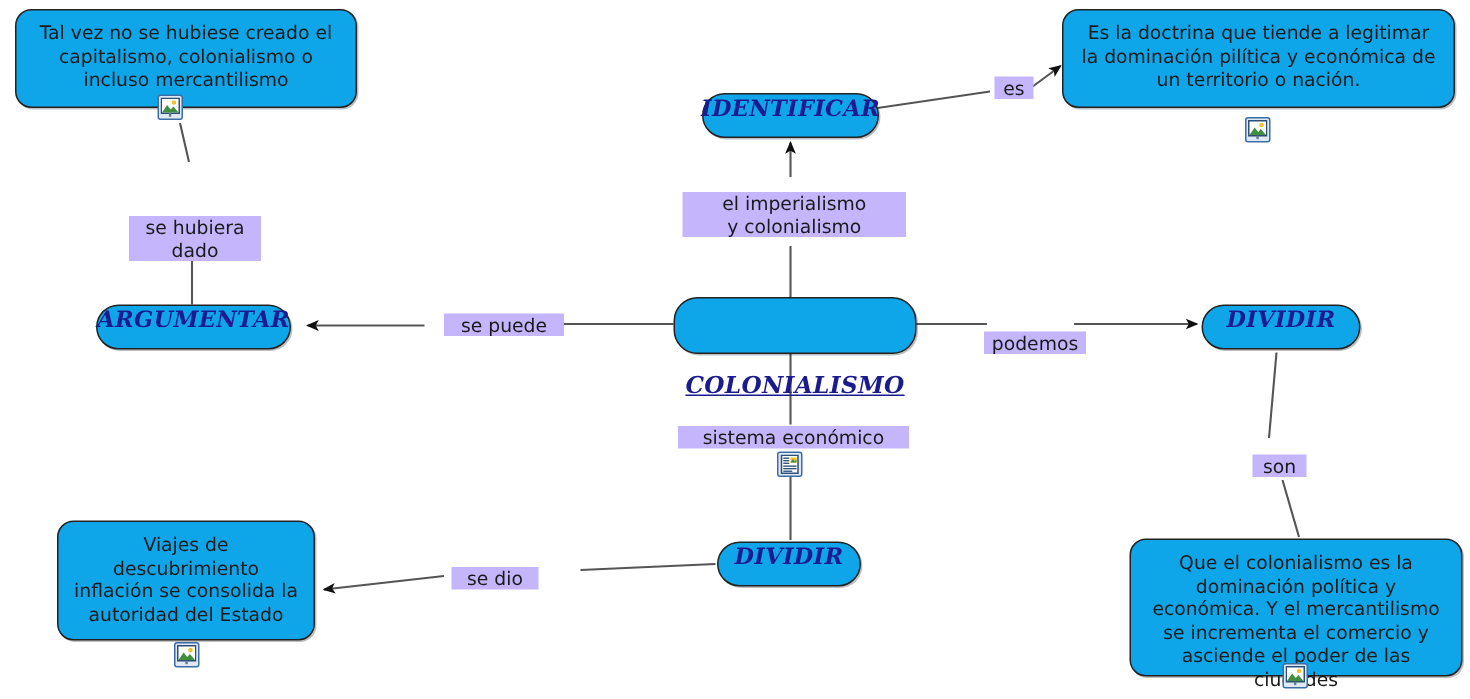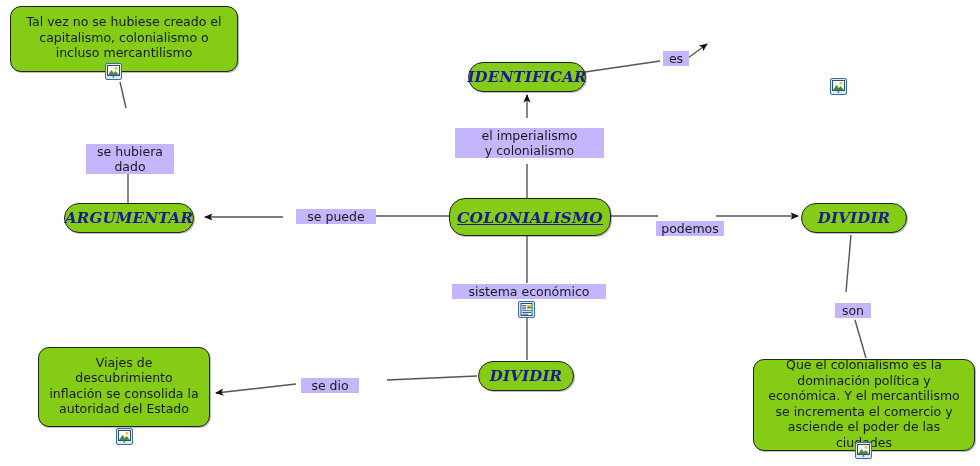--- a/index.html
+++ b/index.html
@@ -23,24 +23,23 @@
     top: 0;
     width: 980px;
     height: 466px;
     pointer-events: none;
   }
 
   
   .node {
     position: absolute;
     box-sizing: border-box;
-    background: #84cc16;
+    background: #0ea5e9;
     border: 1px solid #222222;
     display: flex;
-    align-items: center;
     justify-content: center;
     text-align: center;
   }
   
   .stmt {
     border-radius: 11px;
     color: #1a1a1a;
     font-size: 12.5px;
     line-height: 15.5px;
     padding: 7px 9px 10px 9px;
@@ -56,20 +55,21 @@
     font-weight: bold;
     font-style: italic;
     color: #1b1b8f;
     font-size: 15px;
     letter-spacing: 0.2px;
     white-space: nowrap;
   }
   .concept-label.root {
     text-decoration: underline;
     font-size: 15.5px;
+    margin-top: 48px;
   }
 
   
   .edge-label {
     position: absolute;
     color: #1a1a1a;
     font-size: 12.5px;
     line-height: 15px;
     text-align: center;
     white-space: pre-line;
@@ -136,20 +136,25 @@
   </div>
   <div class="res-icon" style="left:105px; top:63px;">
     <svg width="13" height="13" viewBox="0 0 13 13">
       <rect x="0.5" y="0.5" width="12" height="10" fill="#ffffff" stroke="#2c4f78" stroke-width="1"></rect>
       <circle cx="9" cy="3.3" r="1.5" fill="#f2c12e"></circle>
       <path d="M1 10 L4.4 5 L6.8 8 L8.6 6 L12 10 Z" fill="#3f8f3f"></path>
       <rect x="5.6" y="10.5" width="1.6" height="2.3" fill="#6b7a8c"></rect>
     </svg>
   </div>
 
+  <div class="node stmt" style="left:708px; top:6px; width:262px; height:66px;">
+    <span>Es la doctrina que tiende a legitimar
+la dominación pilítica y económica
+de un territorio o nación.</span>
+  </div>
   <div class="res-icon" style="left:830px; top:78px;">
     <svg width="13" height="13" viewBox="0 0 13 13">
       <rect x="0.5" y="0.5" width="12" height="10" fill="#ffffff" stroke="#2c4f78" stroke-width="1"></rect>
       <circle cx="9" cy="3.3" r="1.5" fill="#f2c12e"></circle>
       <path d="M1 10 L4.4 5 L6.8 8 L8.6 6 L12 10 Z" fill="#3f8f3f"></path>
       <rect x="5.6" y="10.5" width="1.6" height="2.3" fill="#6b7a8c"></rect>
     </svg>
   </div>
 
   <div class="node stmt" style="left:38px; top:347px; width:172px; height:80px;">

